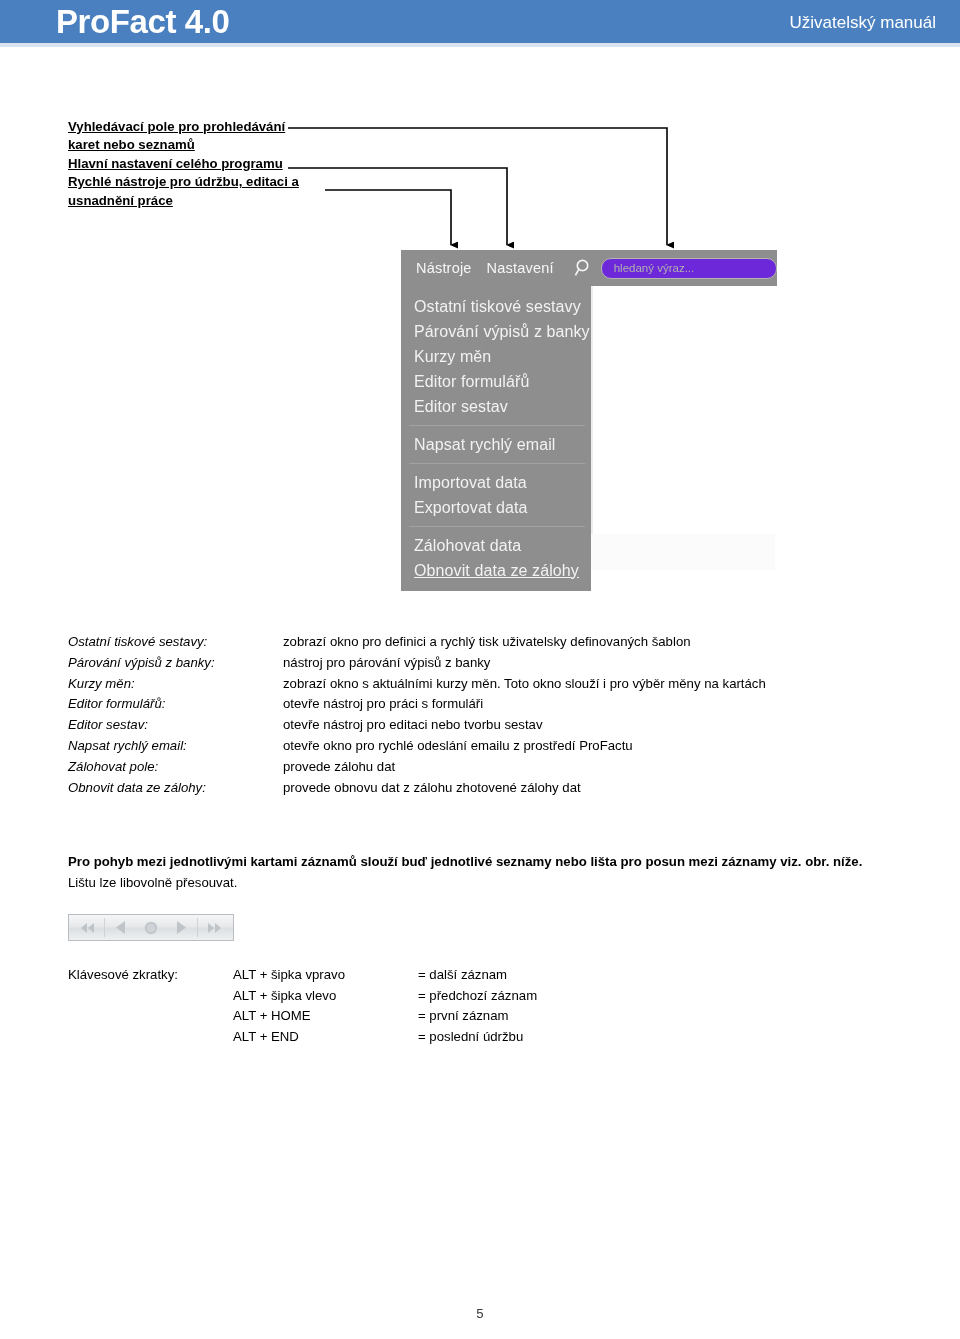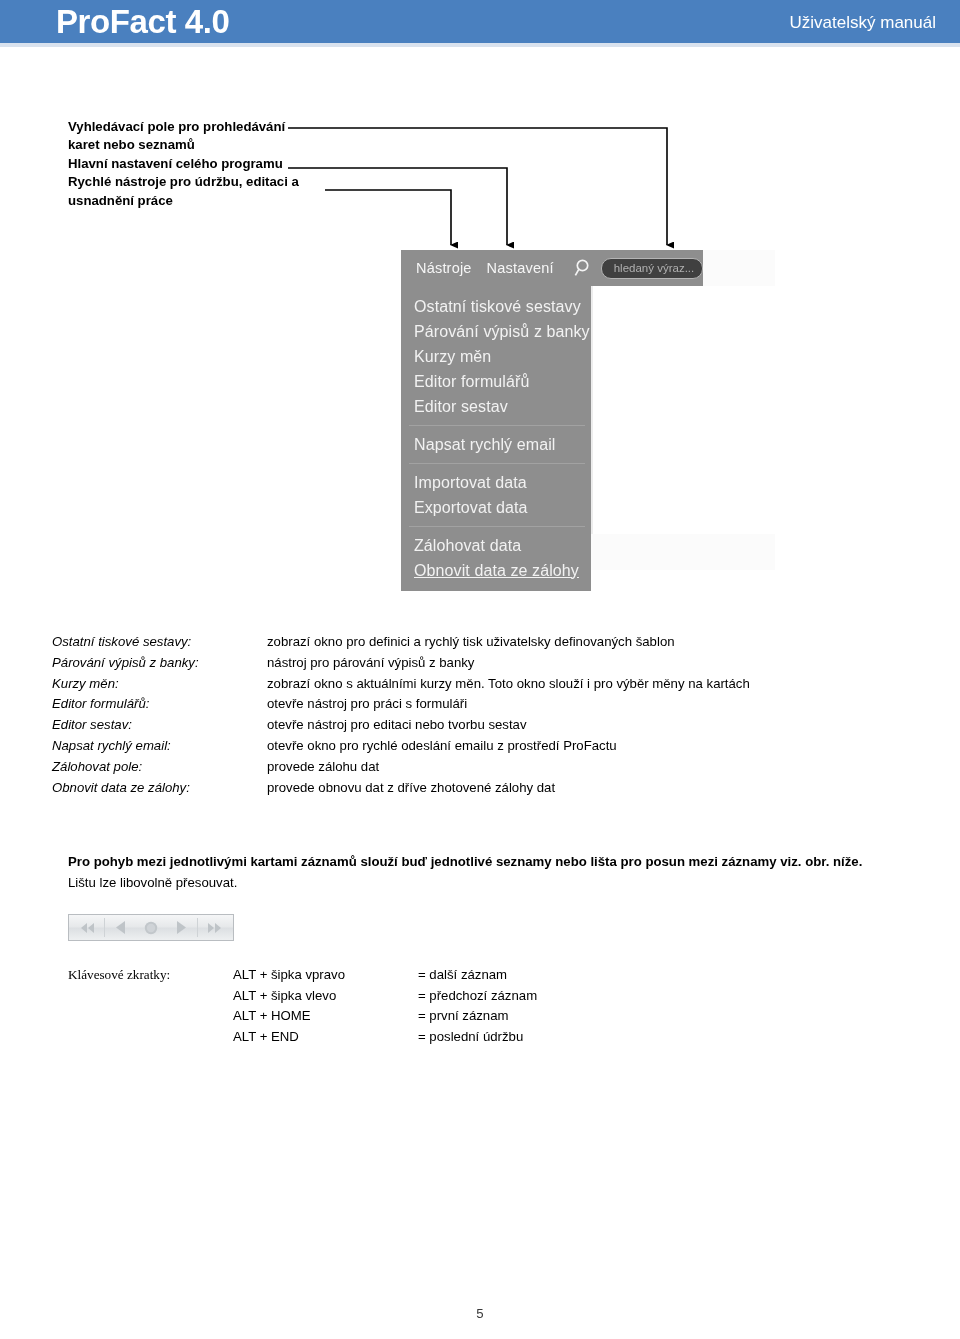--- a/index.html
+++ b/index.html
@@ -51,20 +51,21 @@
   }
 
   
   .callouts {
     position: absolute;
     left: 68px; top: 118px;
     width: 300px;
     font-size: 13.2px;
     font-weight: bold;
     line-height: 18.4px;
+    text-decoration: underline;
   }
   .callouts div { white-space: nowrap; }
 
   
   .leaders {
     position: absolute;
     left: 0; top: 0;
     width: 960px; height: 1339px;
     pointer-events: none;
   }
@@ -73,21 +74,21 @@
   .app-shot {
     position: absolute;
     left: 401px; top: 250px;
     width: 374px;
     height: 320px;
     background: #fbfbfb;
   }
   .app-toolbar {
     position: absolute;
     left: 0; top: 0;
-    width: 302px; height: 36px;
+    width: 376px; height: 36px;
     background: #8e8e8e;
     display: flex;
     align-items: center;
   }
   .tb-item {
     color: #ffffff;
     font-size: 14.5px;
     margin-left: 15px;
     letter-spacing: 0.2px;
     opacity: 0.92;
@@ -95,21 +96,21 @@
   .tb-search-icon {
     margin-left: 20px;
     width: 20px; height: 20px;
     position: relative;
   }
   .tb-search-box {
     margin-left: 7px;
     width: 185px;
     height: 19px;
     border-radius: 10px;
-    background: #404040;
+    background: #6d28d9;
     border: 1px solid #b4b4b4;
     display: flex;
     align-items: center;
   }
   .tb-search-box span {
     font-size: 11.5px;
     color: #b0b0b0;
     padding-left: 12px;
   }
 
@@ -140,21 +141,21 @@
     left: 190px; top: 36px;
     width: 184px;
     height: 248px;
     background: #ffffff;
     border-left: 2px solid #ededed;
   }
 
   
   .deflist {
     position: absolute;
-    left: 52px; top: 632px;
+    left: 68px; top: 632px;
     width: 830px;
     font-size: 13.2px;
     line-height: 20.8px;
   }
   .defrow { display: flex; }
   .defterm {
     width: 215px;
     flex: 0 0 215px;
     font-style: italic;
   }
@@ -198,21 +199,21 @@
   }
 
   
   .shortcuts {
     position: absolute;
     left: 68px; top: 965px;
     font-size: 13.2px;
     line-height: 20.6px;
   }
   .sc-row { display: flex; }
-  .sc-label { width: 165px; flex: 0 0 165px; font-family: Liberation Serif, serif; }
+  .sc-label { width: 165px; flex: 0 0 165px; }
   .sc-key { width: 185px; flex: 0 0 185px; }
   .sc-val { flex: 1; }
 
   
   .page-num {
     position: absolute;
     left: 0; top: 1306px;
     width: 960px;
     text-align: center;
     font-size: 13.2px;
@@ -314,21 +315,21 @@
   <div class="defrow">
     <div class="defterm">Napsat rychlý email:</div>
     <div class="defdesc">otevře okno pro rychlé odeslání emailu z prostředí ProFactu</div>
   </div>
   <div class="defrow">
     <div class="defterm">Zálohovat pole:</div>
     <div class="defdesc">provede zálohu dat</div>
   </div>
   <div class="defrow">
     <div class="defterm">Obnovit data ze zálohy:</div>
-    <div class="defdesc">provede obnovu dat z dříve zhotovené zálohy dat</div>
+    <div class="defdesc">provede obnovu dat z zálohu zhotovené zálohy dat</div>
   </div>
 </div>
 
 <div class="para">
   <div class="bold">Pro pohyb mezi jednotlivými kartami záznamů slouží buď jednotlivé seznamy nebo lišta pro posun mezi záznamy viz. obr. níže.</div>
   <div>Lištu lze libovolně přesouvat.</div>
 </div>
 
 <div class="navbar-shot">
   <span class="nav-btn">

